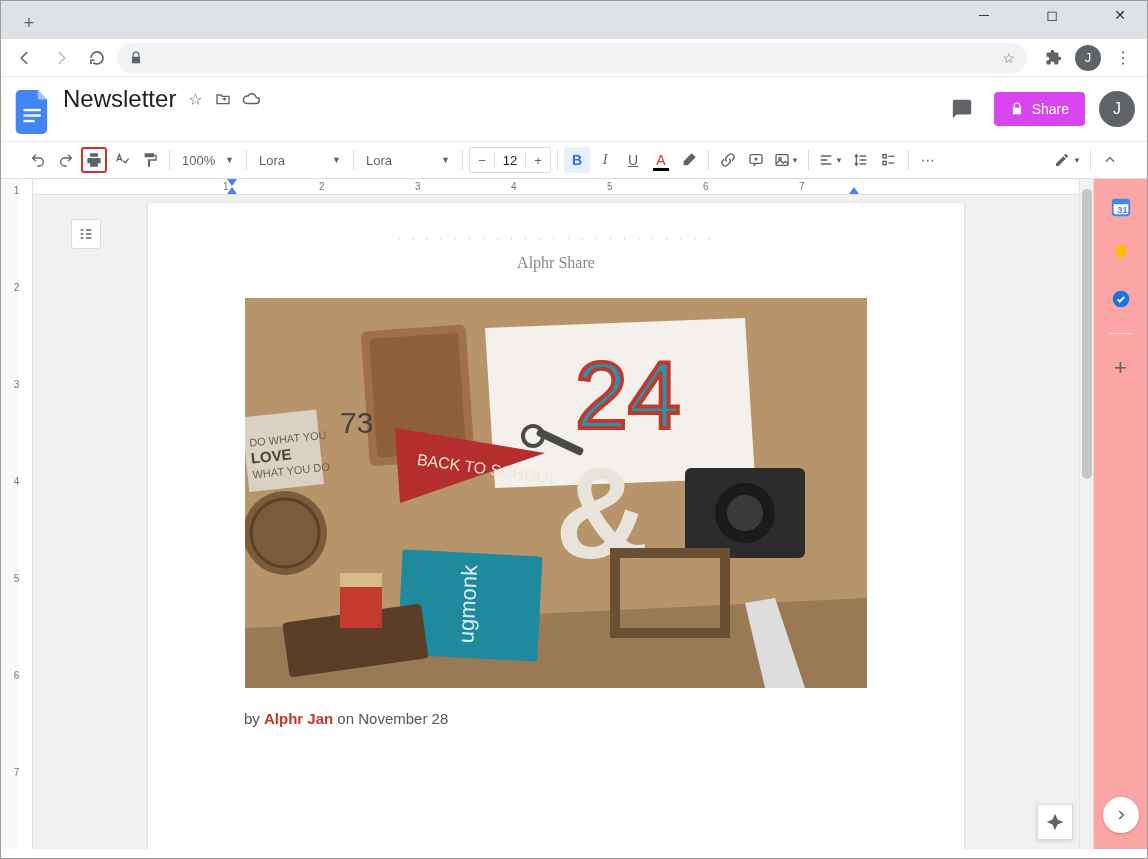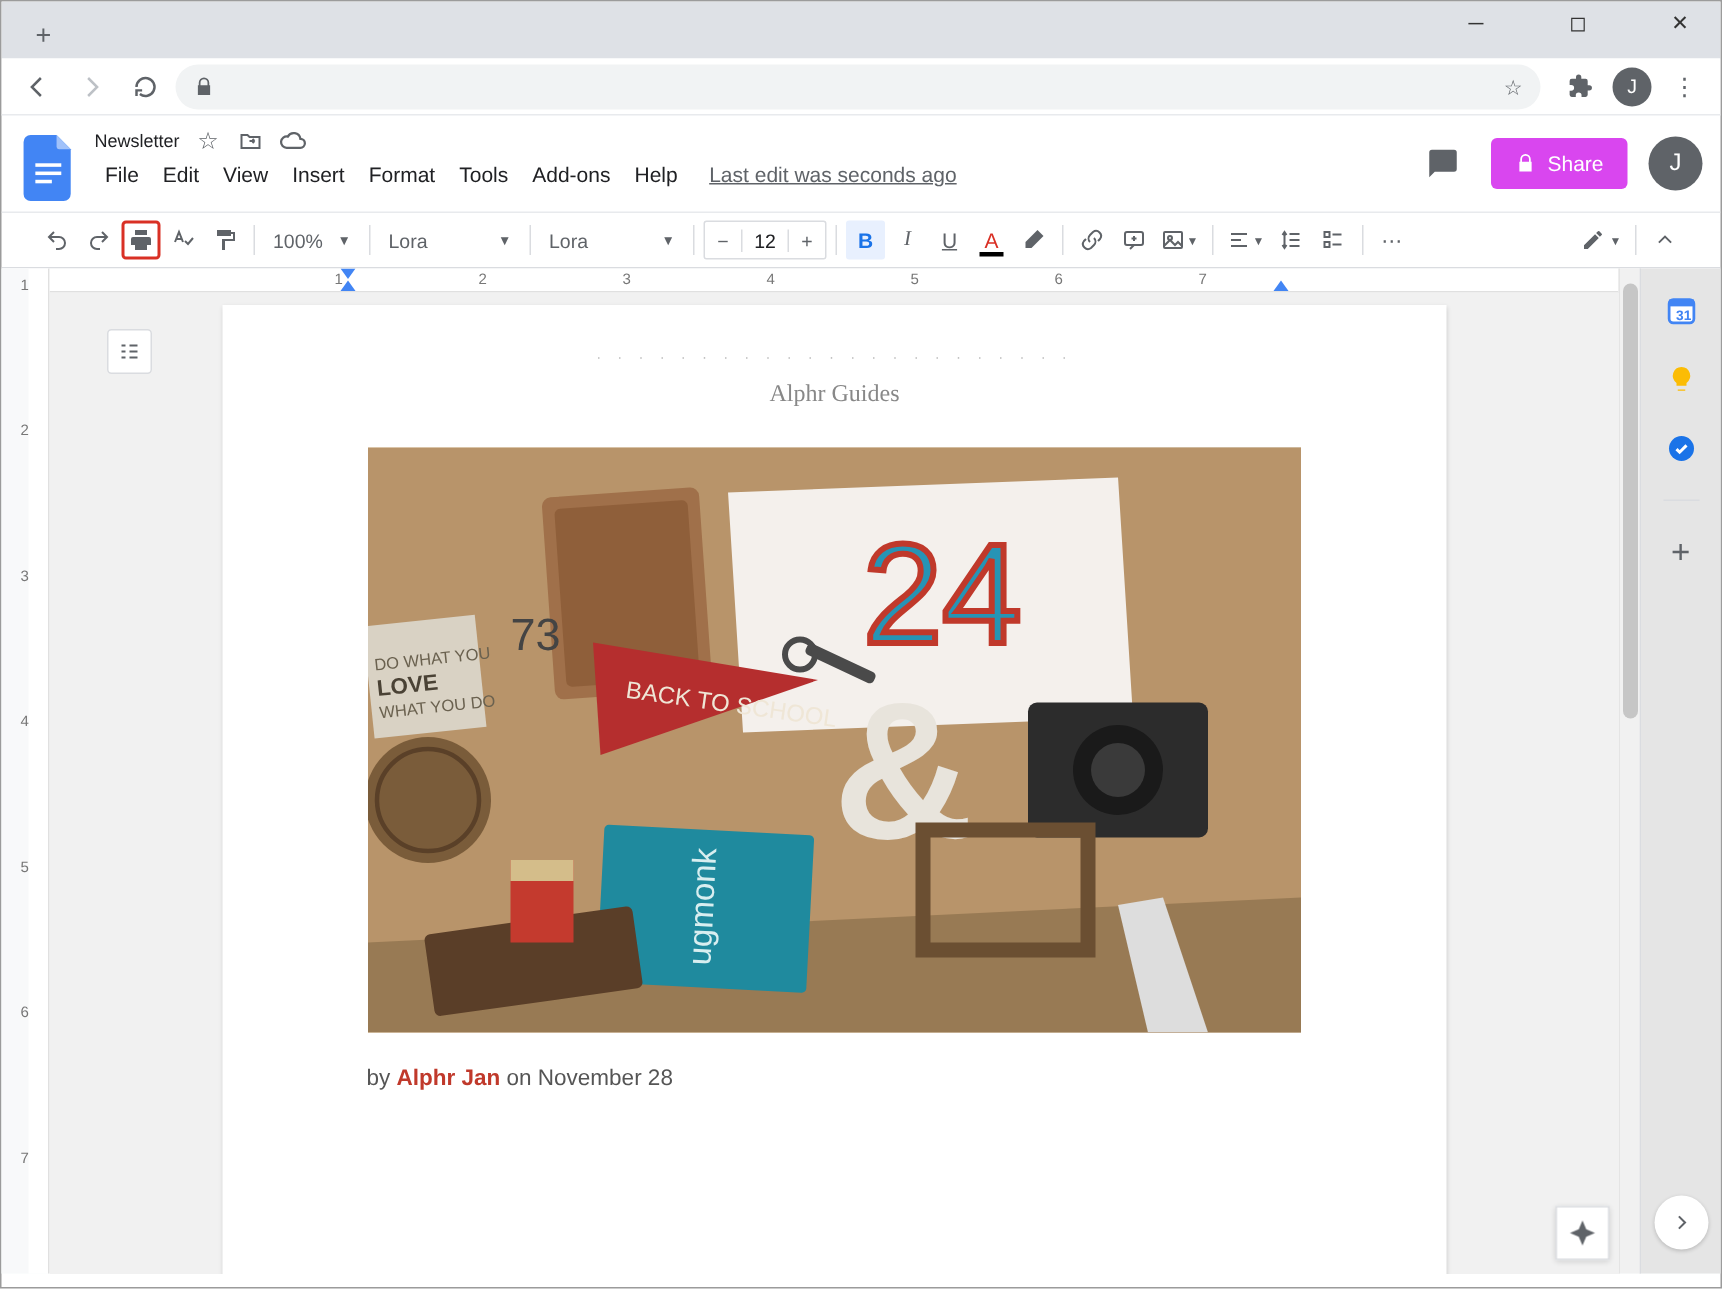--- a/index.html
+++ b/index.html
@@ -24,21 +24,21 @@
 .omnibox .star { margin-left: auto; color: #5f6368; }
 .ext-row { display: flex; align-items: center; gap: 6px; padding-left: 6px; }
 .avatar-small { width: 26px; height: 26px; border-radius: 50%; background: #5f6368; color: #fff; display: flex; align-items: center; justify-content: center; font-size: 13px; }
 
 
 .docs-header { height: 64px; display: flex; align-items: flex-start; padding: 8px 12px 0 12px; }
 .docs-logo { width: 40px; height: 50px; display: flex; align-items: center; justify-content: center; margin-right: 10px; margin-top: 2px; }
 .docs-logo svg { width: 36px; height: 44px; }
 .docs-title-area { display: flex; flex-direction: column; gap: 2px; flex: 1; }
 .docs-title-row { display: flex; align-items: center; gap: 10px; }
-.docs-title { font-size: 12px; color: #202124; }
+.docs-title { font-size: 24px; color: #202124; }
 .title-icon { color: #5f6368; width: 18px; height: 18px; display: flex; align-items: center; justify-content: center; }
 .docs-menu { display: flex; gap: 2px; font-size: 14px; color: #202124; }
 .docs-menu > div { padding: 3px 7px; border-radius: 3px; }
 .last-edit { color: #5f6368; text-decoration: underline; margin-left: 12px; font-size: 14px; padding: 3px 0; }
 .docs-header-right { display: flex; align-items: center; gap: 14px; margin-top: 6px; }
 .comment-btn { width: 36px; height: 36px; display: flex; align-items: center; justify-content: center; color: #5f6368; border-radius: 50%; font-size: 20px; }
 .share-btn { background: #d946ef; color: #fff; border-radius: 4px; padding: 9px 16px; font-size: 14px; font-weight: 500; display: flex; align-items: center; gap: 8px; }
 .avatar-big { width: 36px; height: 36px; border-radius: 50%; background: #5f6368; color: #fff; display: flex; align-items: center; justify-content: center; font-size: 16px; }
 
 
@@ -80,21 +80,21 @@
 .doc-subtitle { font-family: Georgia, serif; text-align: center; color: #888; font-size: 16px; margin-top: 6px; margin-bottom: 26px; }
 .doc-image { width: 622px; height: 390px; display: block; margin: 0 auto; background: linear-gradient(135deg, #c8a57a 0%, #b8946a 30%, #a68358 60%, #8f6f48 100%); position: relative; overflow: hidden; }
 .doc-image svg { width: 100%; height: 100%; display: block; }
 .byline { font-family: Georgia, serif; font-size: 15px; color: #555; margin-top: 22px; }
 .byline .author { color: #c0392b; font-weight: bold; }
 
 .scrollbar-v { width: 14px; background: #f1f1f1; border-left: 1px solid #e4e4e4; position: relative; }
 .scrollbar-v .thumb { position: absolute; top: 10px; left: 2px; width: 10px; height: 290px; background: #c6c6c6; border-radius: 5px; }
 
 
-.side-panel { width: 54px; border-left: 1px solid #dadce0; background: #e5e5e5; display: flex; flex-direction: column; align-items: center; padding-top: 16px; gap: 22px; }
+.side-panel { width: 54px; border-left: 1px solid #dadce0; background: #fca5a5; display: flex; flex-direction: column; align-items: center; padding-top: 16px; gap: 22px; }
 .side-icon { width: 24px; height: 24px; display: flex; align-items: center; justify-content: center; }
 .side-sep { width: 24px; height: 1px; background: #dadce0; }
 .side-expand { margin-top: auto; margin-bottom: 16px; width: 36px; height: 36px; border-radius: 50%; box-shadow: 0 1px 3px rgba(0,0,0,0.2); display: flex; align-items: center; justify-content: center; color: #5f6368; background: #fff; }
 
 .explore-btn { position: absolute; right: 74px; bottom: 18px; width: 36px; height: 36px; background: #fff; border: 1px solid #dadce0; box-shadow: 0 1px 4px rgba(0,0,0,0.15); display: flex; align-items: center; justify-content: center; color: #5f6368; }
 
 svg { display: block; }
 </style>
 </head>
 <body>
@@ -164,31 +164,20 @@
             <path d="M3 6h6l2 2h10v11H3z"></path>
             <path d="M11 12h5m0 0-2-2m2 2-2 2"></path>
           </svg>
       </span>
       <span class="title-icon">
         <svg width="18" height="18" viewBox="0 0 24 24" fill="none" stroke="#5f6368" stroke-width="2">
             <path d="M7 18a5 5 0 1 1 .8-9.9A6 6 0 0 1 19 10a4 4 0 0 1 0 8H7z"></path>
           </svg>
       </span>
     </div>
-    <div class="docs-menu">
-      <div>File</div>
-      <div>Edit</div>
-      <div>View</div>
-      <div>Insert</div>
-      <div>Format</div>
-      <div>Tools</div>
-      <div>Add-ons</div>
-      <div>Help</div>
-      <span class="last-edit">Last edit was seconds ago</span>
-    </div>
   </div>
   <div class="docs-header-right">
     <div class="comment-btn">
       <svg width="22" height="22" viewBox="0 0 24 24" fill="#5f6368">
           <path d="M20 2H4a2 2 0 0 0-2 2v18l4-4h14a2 2 0 0 0 2-2V4a2 2 0 0 0-2-2z"></path>
         </svg>
     </div>
     <div class="share-btn">
       <svg width="14" height="14" viewBox="0 0 24 24" fill="#fff">
           <path d="M6 10V7a6 6 0 1 1 12 0v3h1v11H5V10h1zm2 0h8V7a4 4 0 1 0-8 0v3z"></path>
@@ -343,21 +332,21 @@
       <span class="rnum" style="left:766px">7</span>
     </div>
     <div class="page-bg">
       <div class="outline-btn">
         <svg width="16" height="16" viewBox="0 0 24 24" fill="none" stroke="#5f6368" stroke-width="2">
             <path d="M4 6h4M4 12h4M4 18h4M12 6h8M12 12h8M12 18h8"></path>
           </svg>
       </div>
       <div class="page">
         <div class="dots-divider">· · · · · · · · · · · · · · · · · · · · · · ·</div>
-        <div class="doc-subtitle">Alphr Guides</div>
+        <div class="doc-subtitle">Alphr Share</div>
         <div class="doc-image">
           <svg viewBox="0 0 622 390" preserveAspectRatio="xMidYMid slice">
             <rect width="622" height="390" fill="#c9a878"></rect>
             <polygon points="0,0 622,0 622,390 0,390" fill="#b8946a"></polygon>
 
             <polygon points="0,330 622,300 622,390 0,390" fill="#987a54"></polygon>
 
             <rect x="120" y="30" width="105" height="135" rx="6" fill="#a0704a" transform="rotate(-4 170 95)"></rect>
             <rect x="128" y="38" width="89" height="119" rx="4" fill="#8f5f3a" transform="rotate(-4 170 95)"></rect>
 

